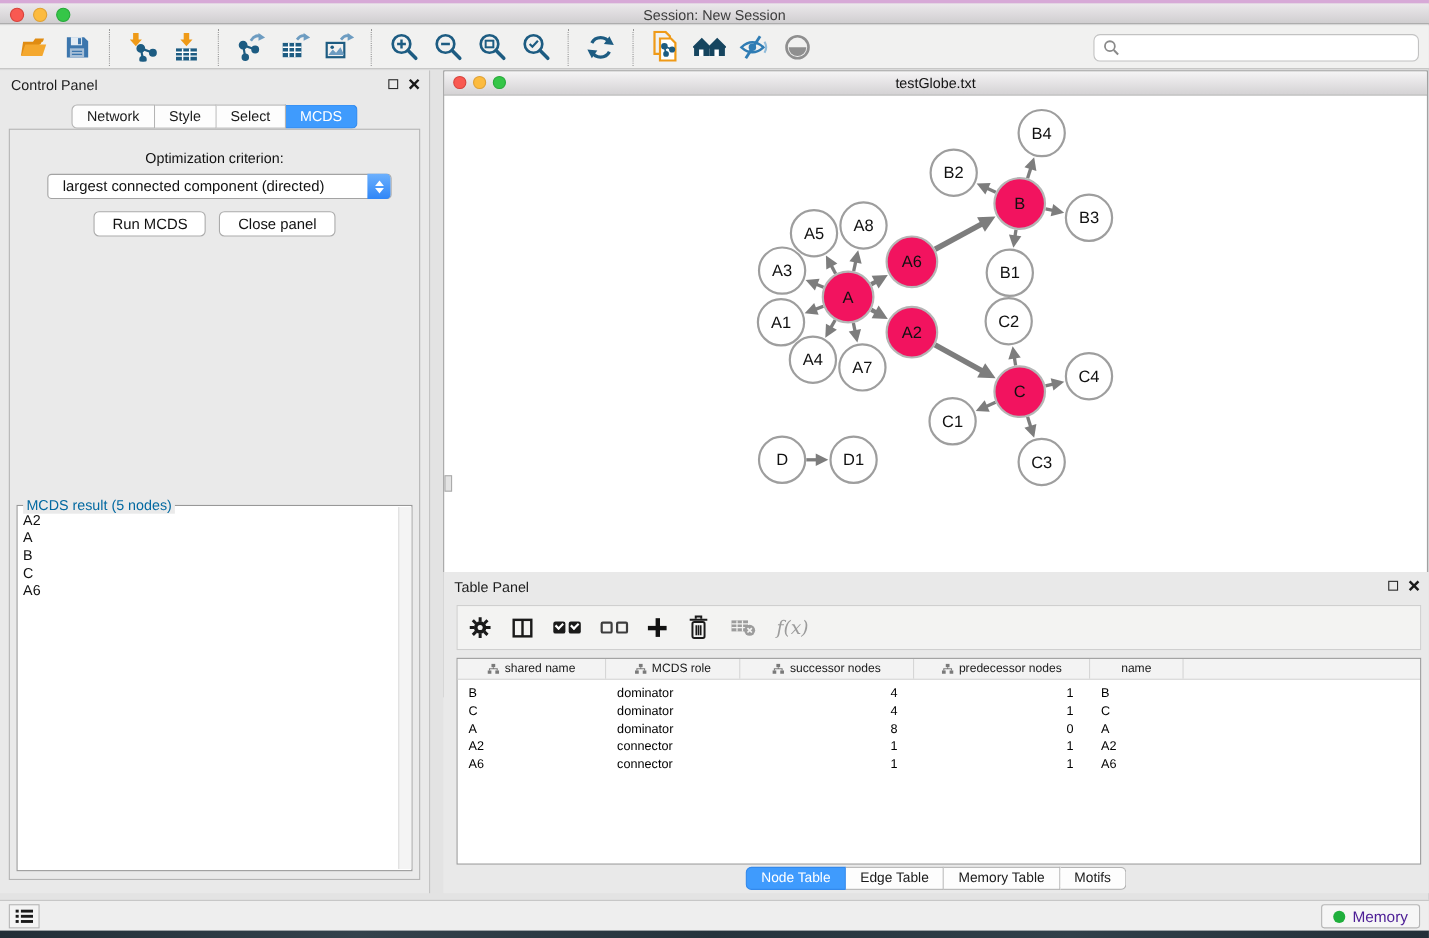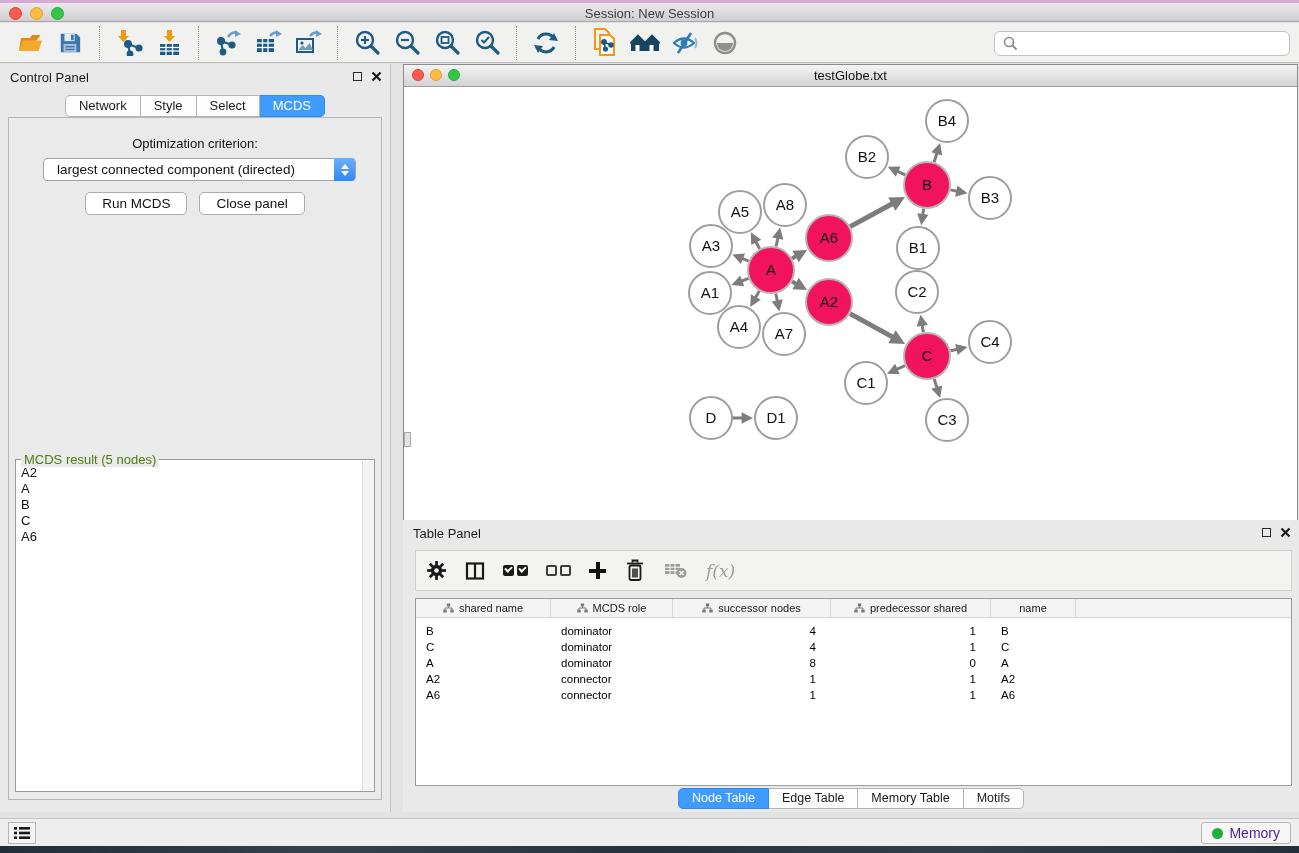--- a/index.html
+++ b/index.html
@@ -60,21 +60,21 @@
     border-bottom:5px solid #fff; }
   .chev-dn { width:0; height:0; border-left:4px solid transparent; border-right:4px solid transparent;
     border-top:5px solid #fff; }
   .cp-buttons { position:absolute; top:74px; left:0; right:0; display:flex; justify-content:center; gap:12px; }
   .btn { height:23px; padding:0 16px; background:#fff; border:1px solid #ababab;
     border-radius:5px; font-size:13.5px; color:#111; line-height:21px;
     font-family:"Liberation Sans",sans-serif; }
   .result-box { position:absolute; left:6px; right:6px; top:341px; bottom:7px;
     border:1px solid #989898; background:#fff; }
   .result-legend { position:absolute; top:-8px; left:5px; background:#eaeaea; padding:0 3px;
-    font-size:13px; color:#4d7c0f; }
+    font-size:13px; color:#0369a1; }
   .result-list { position:absolute; left:0; top:3px; right:13px; bottom:0; padding:2px 5px;
     font-size:13px; color:#111; overflow:hidden; }
   .mcds-item { line-height:16px; }
   .result-scroll { position:absolute; right:0; top:1px; bottom:1px; width:12px;
     background:#f4f4f4; border-left:1px solid #dcdcdc; }
 
   
   .net-window { position:absolute; left:403px; top:64px; width:895px; height:570px;
     background:#fff; border:1px solid #8b8b8b; }
   .net-titlebar { position:absolute; left:0; right:0; top:0; height:22px;
@@ -648,21 +648,21 @@
             </svg>
             <span>successor nodes</span>
           </div>
           <div class="th" style="width: 160px;">
             <svg width="11" height="10" viewBox="0 0 11 10">
               <rect x="3.8" y="0.5" width="3.4" height="3" fill="#7a7a7a"></rect>
               <rect x="0.3" y="6.5" width="3.4" height="3" fill="#7a7a7a"></rect>
               <rect x="7.3" y="6.5" width="3.4" height="3" fill="#7a7a7a"></rect>
               <path d="M5.5 3.5 V5 M2 6.5 V5 h7 v1.5" fill="none" stroke="#7a7a7a" stroke-width="1"></path>
             </svg>
-            <span>predecessor shared</span>
+            <span>predecessor nodes</span>
           </div>
           <div class="th" style="width: 85px;">
             <span>name</span>
           </div>
           <div class="th" style="flex: 1 1 0%; border-right: none;"></div>
         </div>
       <div class="tp-rows" id="tp-rows">
           <div class="tr">
             <div class="td al" style="width: 135px;">B</div>
             <div class="td al" style="width: 122px;">dominator</div>

